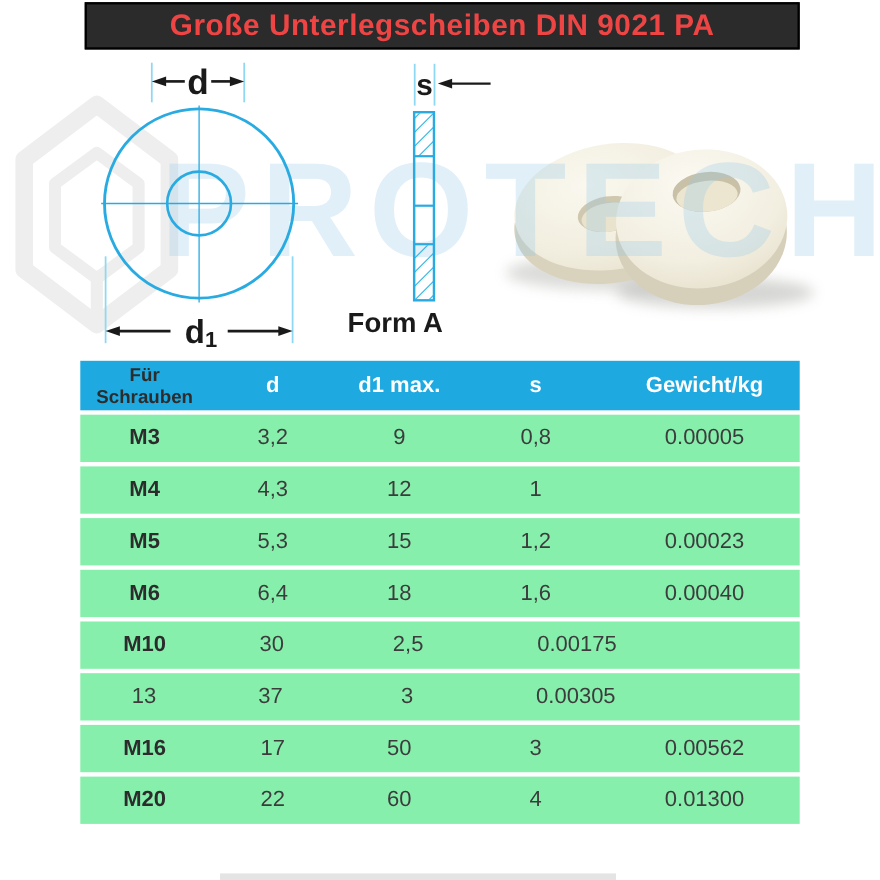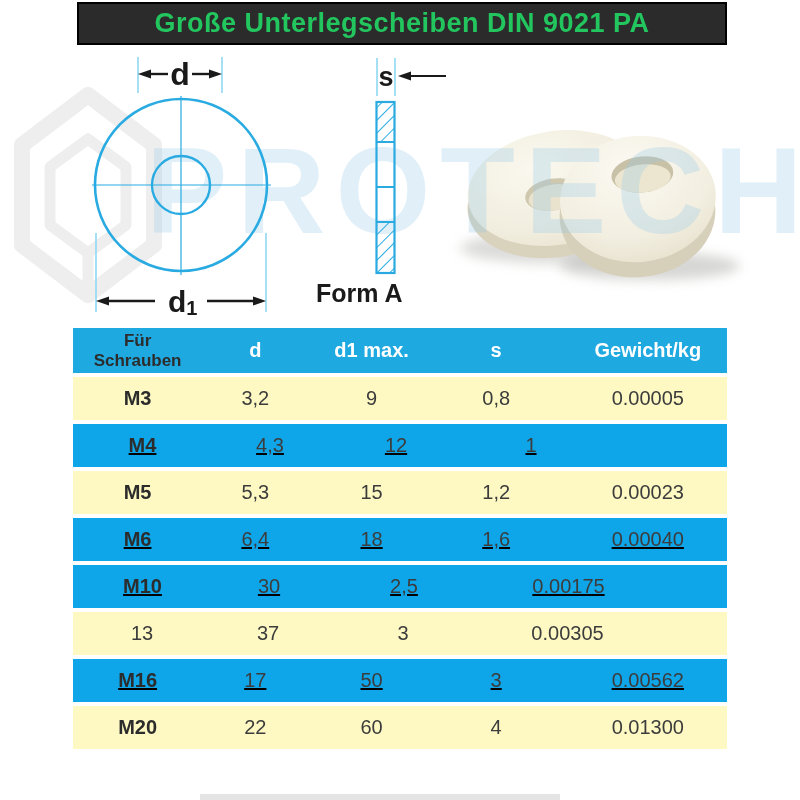--- a/index.html
+++ b/index.html
@@ -8,21 +8,21 @@
     background:#ffffff;font-family:"Liberation Sans", sans-serif;
   }
   
   .title-bar{
     position:absolute;left:77px;top:2px;width:646px;height:39px;
     background:#2b2b2b;border:2px solid #000;
     display:flex;align-items:center;justify-content:center;
     z-index:6;
   }
   .title-bar span{
-    color:#22c55e;font-size:27px;font-weight:bold;letter-spacing:.5px;
+    color:#ef4444;font-size:27px;font-weight:bold;letter-spacing:.5px;
     white-space:nowrap;
   }
   
   .hex-watermark{position:absolute;left:8px;top:85px;z-index:0;}
   .wordmark{
     position:absolute;left:146px;top:130px;z-index:2;
     font-size:122px;font-weight:800;letter-spacing:10px;line-height:1;
     color:rgba(152,202,232,0.30);pointer-events:none;white-space:nowrap;
   }
   
@@ -30,23 +30,23 @@
   
   .photo-svg{position:absolute;left:440px;top:88px;z-index:1;}
   
   .spec-table{position:absolute;left:73px;top:328px;width:654px;z-index:5;}
   .thead{
     height:45px;display:flex;align-items:center;background:#1fa9e1;
   }
   .thead .cell{color:#fff;font-weight:bold;font-size:20px;}
   .thead .cell.c0{font-size:17px;}
   .row{height:43px;margin-top:4px;display:flex;align-items:center;}
-  .row.odd{background:#fef9c3;}
-  .row.even{background:#0ea5e9;text-decoration:underline;}
-  .cell{text-align:center;font-size:20px;color:#3c3c3c;padding-left:11px;}
+  .row.odd{background:#86efac;}
+  .row.even{background:#86efac;}
+  .cell{text-align:center;font-size:20px;color:#3c3c3c;}
   .cell.c0{width:117px;font-weight:bold;color:#2c2c2c;}
   .cell.c1{width:116px;}
   .cell.c2{width:114px;}
   .cell.c3{width:134px;}
   .cell.c4{width:173px;}
   
   .bottom-strip{position:absolute;left:200px;top:794px;width:360px;height:6px;background:#e4e4e4;z-index:4;}
 </style>
 </head>
 <body>

